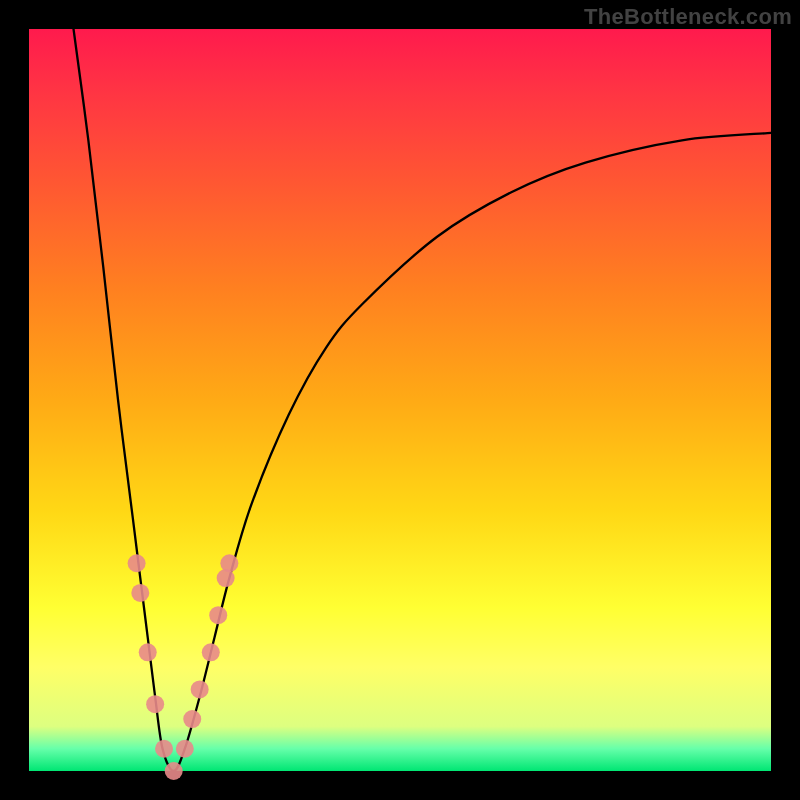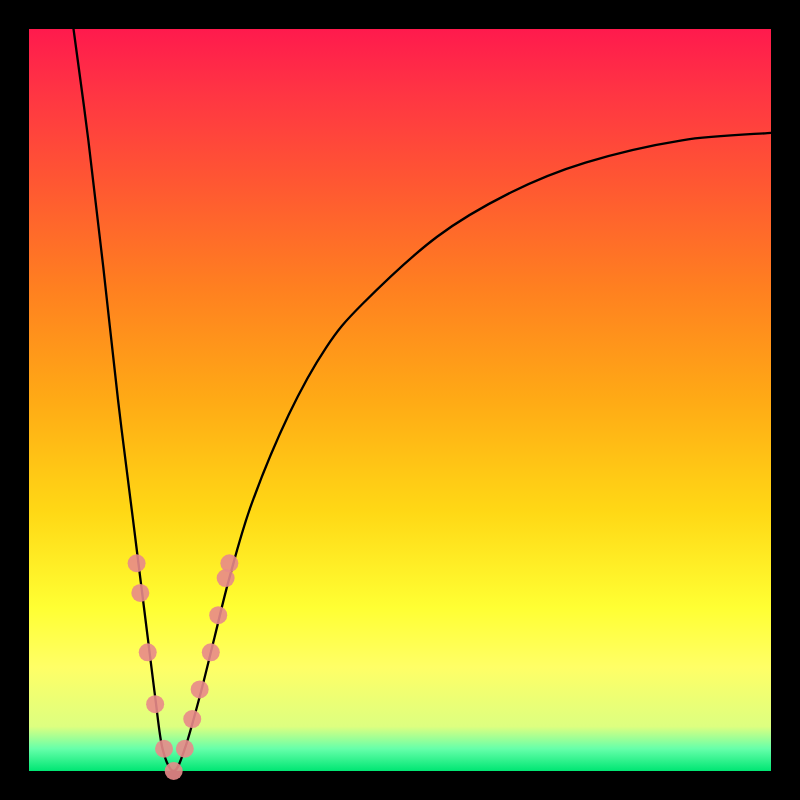--- a/index.html
+++ b/index.html
@@ -73,13 +73,14 @@
           <circle cx="155.82" cy="719.74" r="9" fill="#e88a8a" fill-opacity="0.9"></circle>
           <circle cx="163.24" cy="690.06" r="9" fill="#e88a8a" fill-opacity="0.9"></circle>
           <circle cx="170.66" cy="660.38" r="9" fill="#e88a8a" fill-opacity="0.9"></circle>
           <circle cx="181.79" cy="623.28" r="9" fill="#e88a8a" fill-opacity="0.9"></circle>
           <circle cx="189.21" cy="586.18" r="9" fill="#e88a8a" fill-opacity="0.9"></circle>
           <circle cx="196.63" cy="549.08" r="9" fill="#e88a8a" fill-opacity="0.9"></circle>
           <circle cx="200.34" cy="534.24" r="9" fill="#e88a8a" fill-opacity="0.9"></circle>
         </g>
     </svg>
   </div>
+  <div class="watermark">TheBottleneck.com</div>
 </div>
 
 </body></html>

